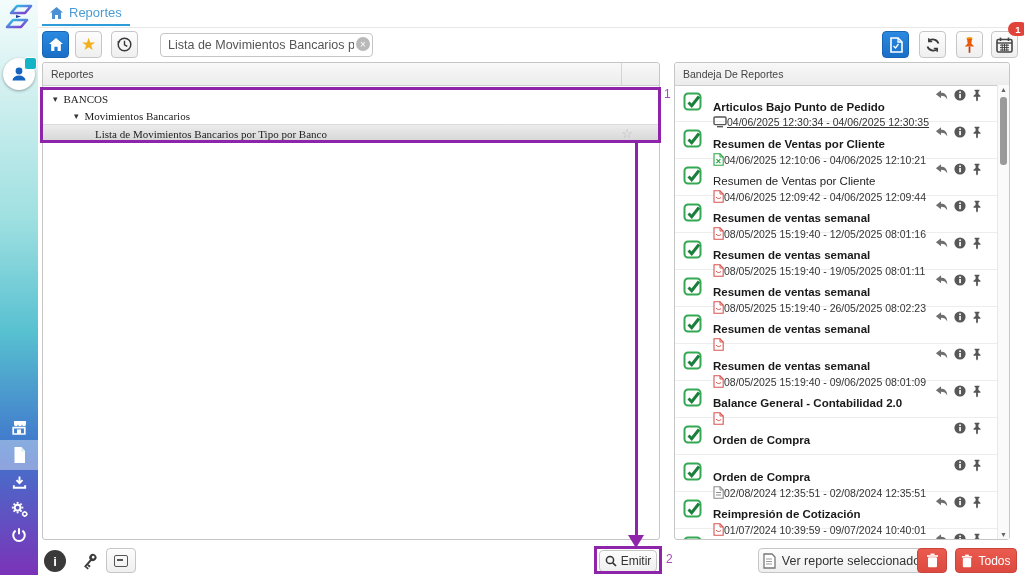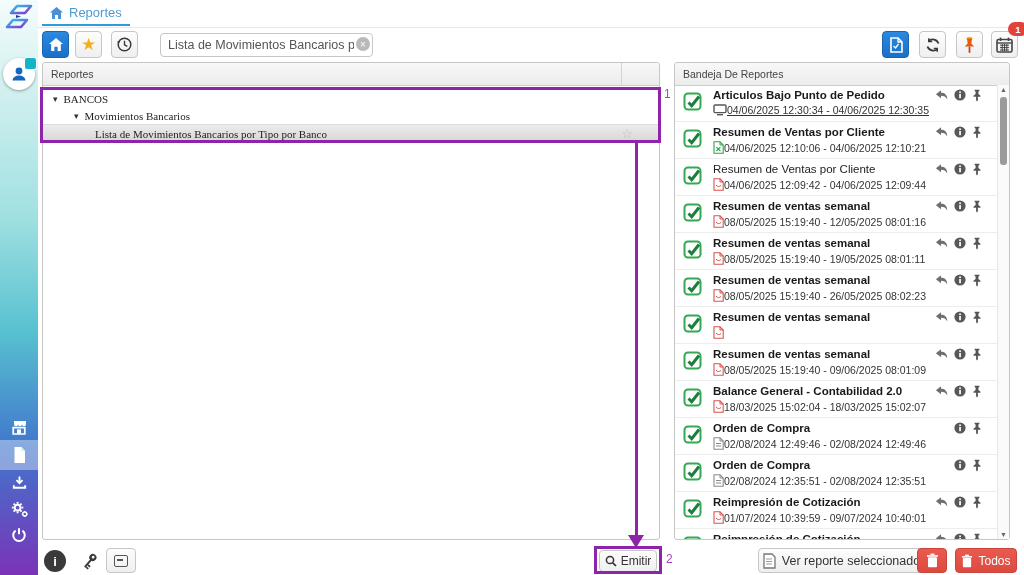--- a/index.html
+++ b/index.html
@@ -47,21 +47,21 @@
   .tree-row{height:17px;display:flex;align-items:center;font-size:11px;color:#222;position:relative;cursor:pointer;}
   .tree-row.selected{background:linear-gradient(#ececec,#d6d6d6);border-top:1px solid #ddd;border-bottom:1px solid #c9c9c9;}
   .caret{font-size:9px;color:#333;margin-right:6px;}
   .tree-label{white-space:nowrap;font-family:Liberation Serif, serif;}
   .row-star{position:absolute;right:26px;color:#bdbdbd;font-size:13px;top:1px;}
 
   .tray-panel{left:674px;top:62px;width:336px;height:478px;}
   .tray-list{position:absolute;top:22px;bottom:0;left:0;right:11px;overflow:hidden;}
   .tray-row{height:36px;border-bottom:1px solid #ededed;position:relative;cursor:pointer;}
   .cbx{position:absolute;left:8px;top:7px;}
-  .tray-title{margin-left:38px;padding-top:4px;font-size:11.5px;font-weight:bold;color:#1a1a1a;white-space:nowrap;}
+  .tray-title{margin-left:38px;padding-top:16px;font-size:11.5px;font-weight:bold;color:#1a1a1a;white-space:nowrap;}
   .tray-title.normal{font-weight:normal;color:#222;}
   .tray-meta{margin-left:38px;margin-top:3px;display:flex;align-items:center;font-size:10.5px;color:#333;}
   .period.und{text-decoration:underline;}
   .tray-actions{position:absolute;right:16px;top:4px;display:flex;gap:6px;align-items:flex-start;}
   .act{display:inline-flex;cursor:pointer;}
   .ficon{display:inline-flex;}
   .tray-scroll{position:absolute;right:0;top:22px;bottom:0;width:11px;background:#fafafa;border-left:1px solid #e8e8e8;}
   .scroll-up,.scroll-down{position:absolute;left:0;width:11px;text-align:center;font-size:7px;color:#666;cursor:pointer;}
   .scroll-up{top:1px;} .scroll-down{bottom:1px;}
   .scroll-thumb{position:absolute;top:12px;left:2px;width:7px;height:68px;background:#9a9a9a;border-radius:3px;cursor:pointer;}
@@ -564,21 +564,20 @@
             </svg></span>
           <div class="tray-title">Balance General - Contabilidad 2.0</div>
           <div class="tray-meta">
             <span class="ficon">
               <svg width="11" height="13" viewBox="0 0 11 13">
                 <path d="M1 .8 h6 l3.2 3.2 v8.2 H1 Z" fill="#fff" stroke="#d9534f" stroke-width="1.1"></path>
                 <path d="M7 .8 v3.2 h3.2" fill="none" stroke="#d9534f" stroke-width="1"></path>
                 <path d="M3 7 c1.5 2 3.5 2 5 .5" fill="none" stroke="#d9534f" stroke-width="1"></path>
               </svg>
             </span>
-            <span class="period">18/03/2025 15:02:04 - 18/03/2025 15:02:07</span>
           </div>
           <div class="tray-actions">
             <span class="act">
               <svg width="13" height="12" viewBox="0 0 14 12">
                 <path d="M6.5 1 L1 5.2 L6.5 9.4 V6.7 C9.6 6.7 11.7 7.7 13.2 10.8 C13.2 5.5 9.9 3.5 6.5 3.6 Z" fill="#6e6e6e"></path>
               </svg>
             </span>
             <span class="act">
               <svg width="12" height="12" viewBox="0 0 12 12">
                 <circle cx="6" cy="6" r="5.6" fill="#585858"></circle>
@@ -592,31 +591,20 @@
               </svg>
             </span>
           </div>
         </div>
         <div class="tray-row">
           <span class="cbx"><svg width="20" height="20" viewBox="0 0 20 20">
               <rect x="1.5" y="1.5" width="16" height="16" rx="3.5" fill="#fff" stroke="#34a853" stroke-width="2"></rect>
               <path d="M5.5 10.5 l3.2 3.2 L16 4.5" fill="none" stroke="#1b7e3c" stroke-width="3"></path>
             </svg></span>
           <div class="tray-title">Orden de Compra</div>
-          <div class="tray-meta">
-            <span class="ficon">
-              <svg width="11" height="13" viewBox="0 0 11 13">
-                <path d="M1 .8 h6 l3.2 3.2 v8.2 H1 Z" fill="#fff" stroke="#8a8a8a" stroke-width="1.1"></path>
-                <path d="M7 .8 v3.2 h3.2" fill="none" stroke="#8a8a8a" stroke-width="1"></path>
-                <line x1="3" y1="6.5" x2="8" y2="6.5" stroke="#8a8a8a"></line>
-                <line x1="3" y1="9" x2="8" y2="9" stroke="#8a8a8a"></line>
-              </svg>
-            </span>
-            <span class="period">02/08/2024 12:49:46 - 02/08/2024 12:49:46</span>
-          </div>
           <div class="tray-actions">
             <span class="act">
               <svg width="12" height="12" viewBox="0 0 12 12">
                 <circle cx="6" cy="6" r="5.6" fill="#585858"></circle>
                 <rect x="5.2" y="5" width="1.7" height="4.2" fill="#fff"></rect>
                 <rect x="5.2" y="2.4" width="1.7" height="1.7" fill="#fff"></rect>
               </svg>
             </span>
             <span class="act">
               <svg width="10" height="13" viewBox="0 0 10 13">

